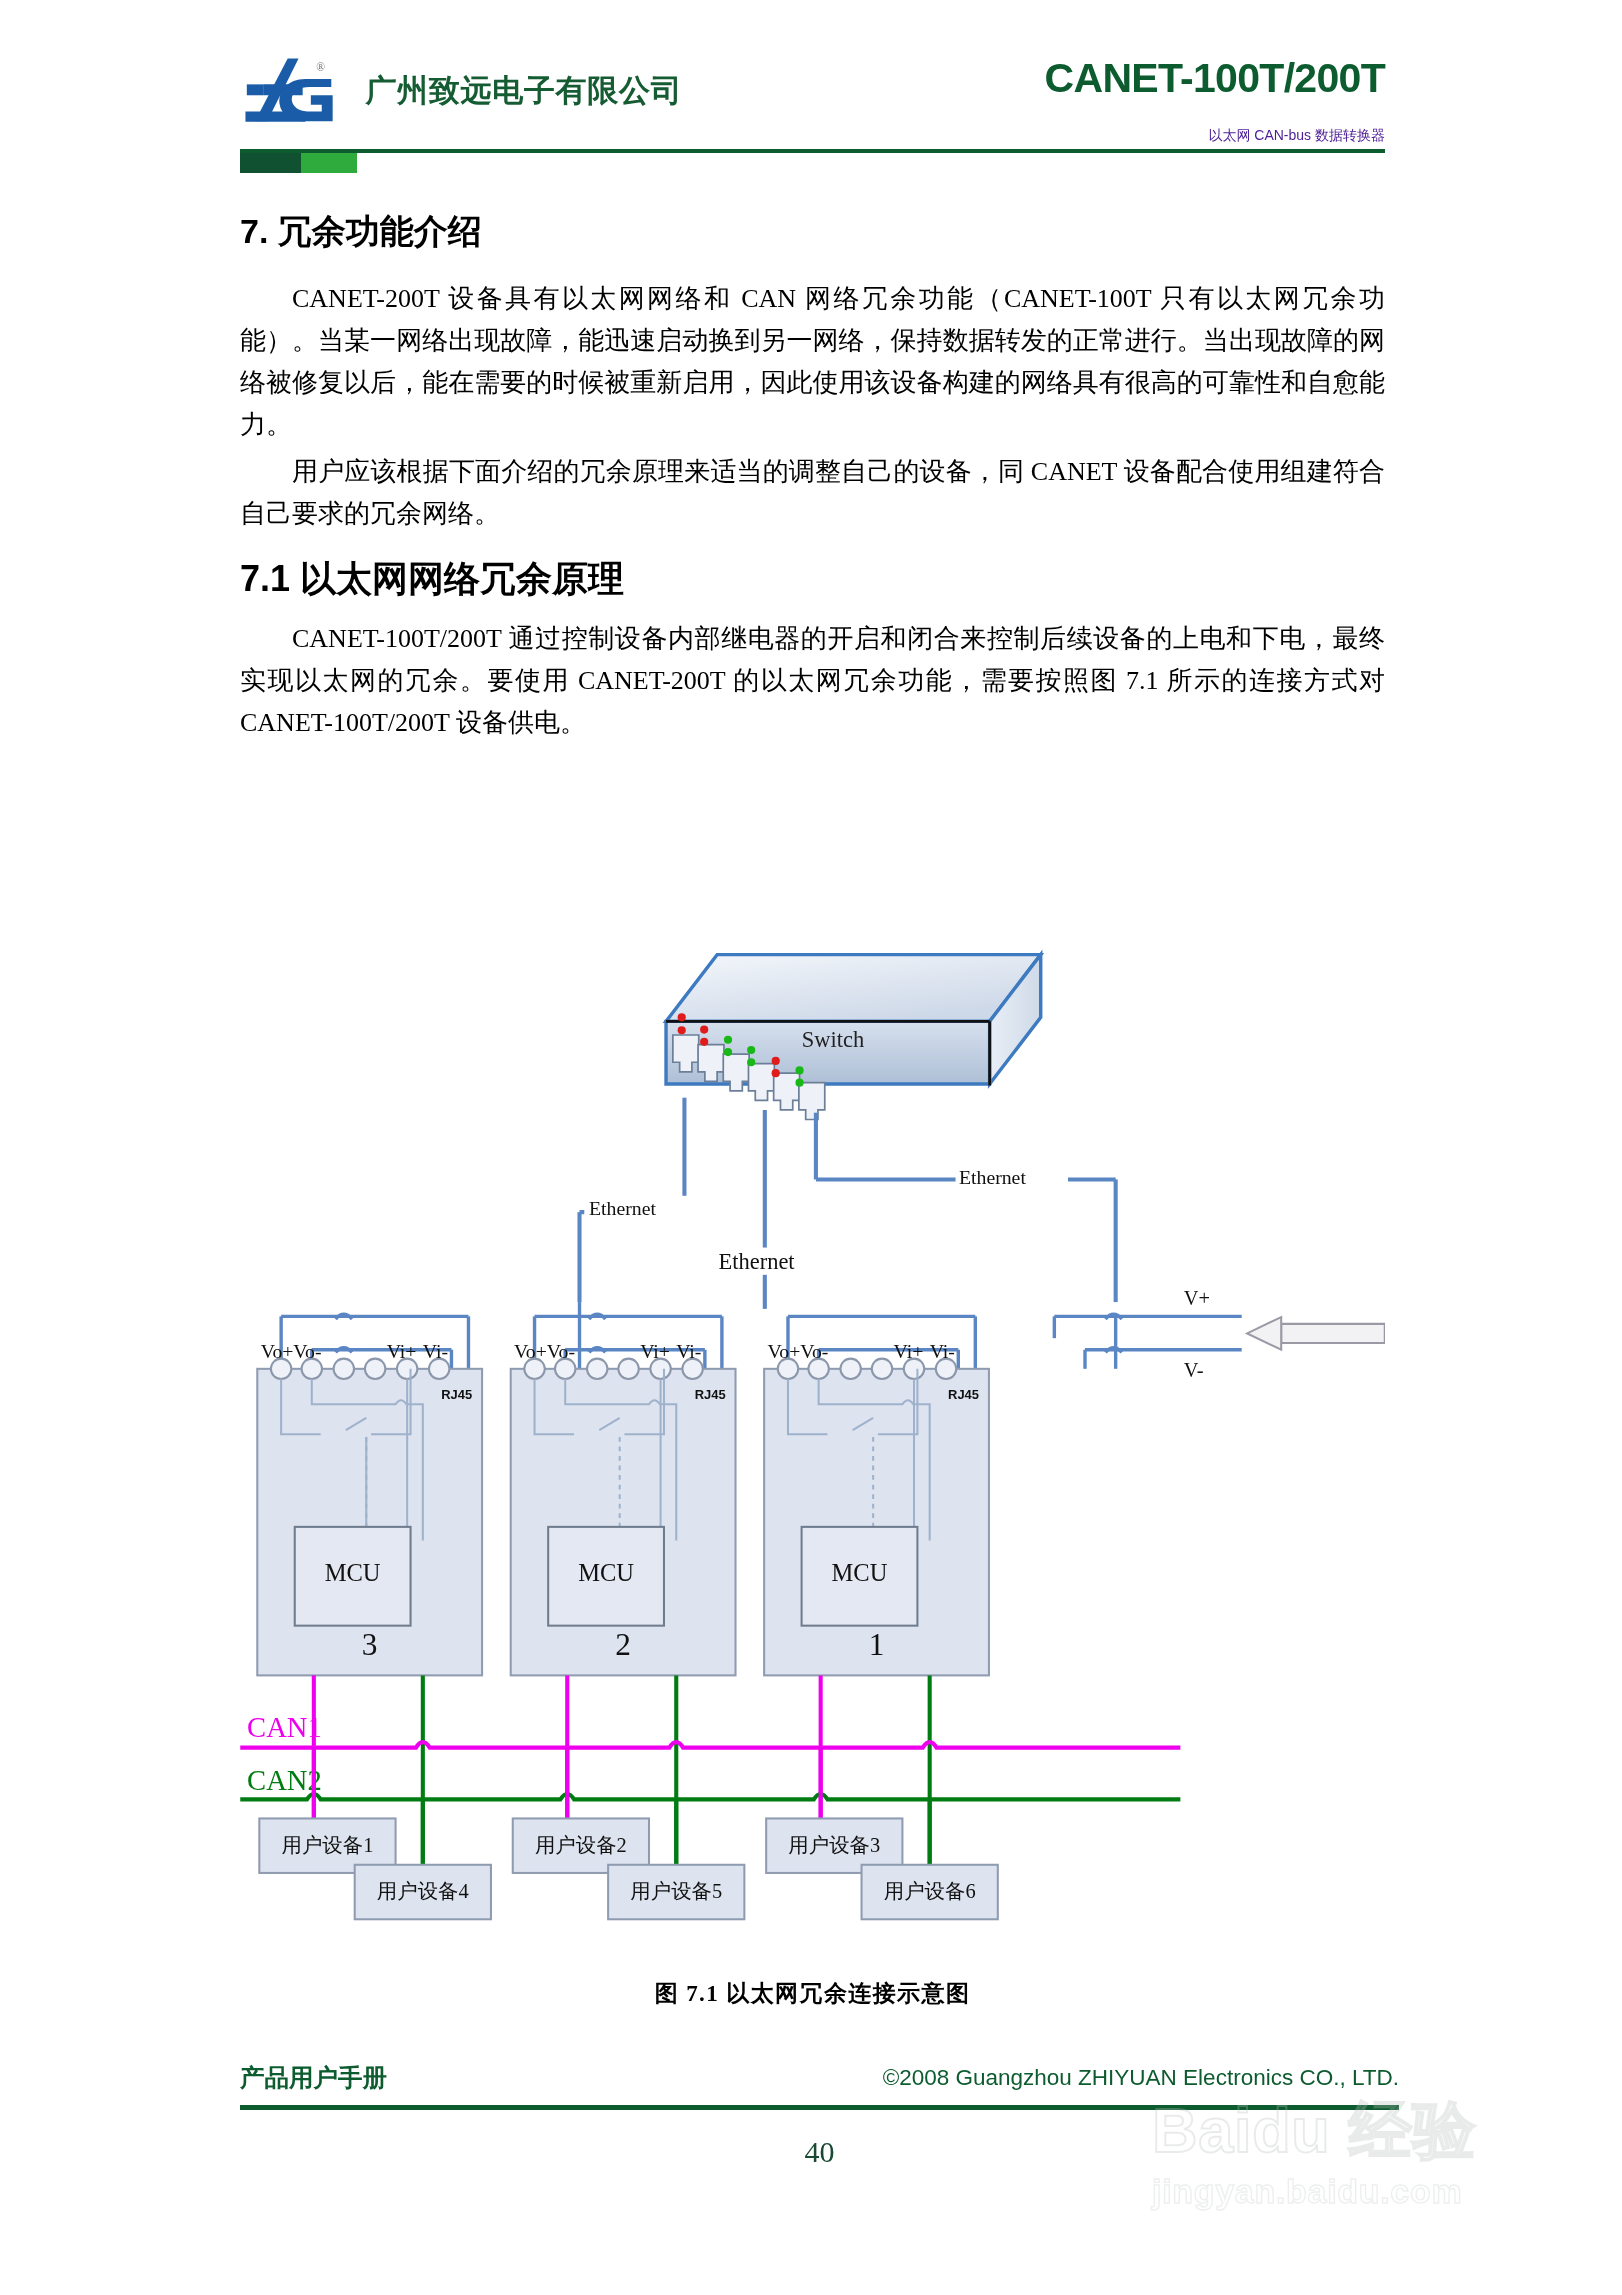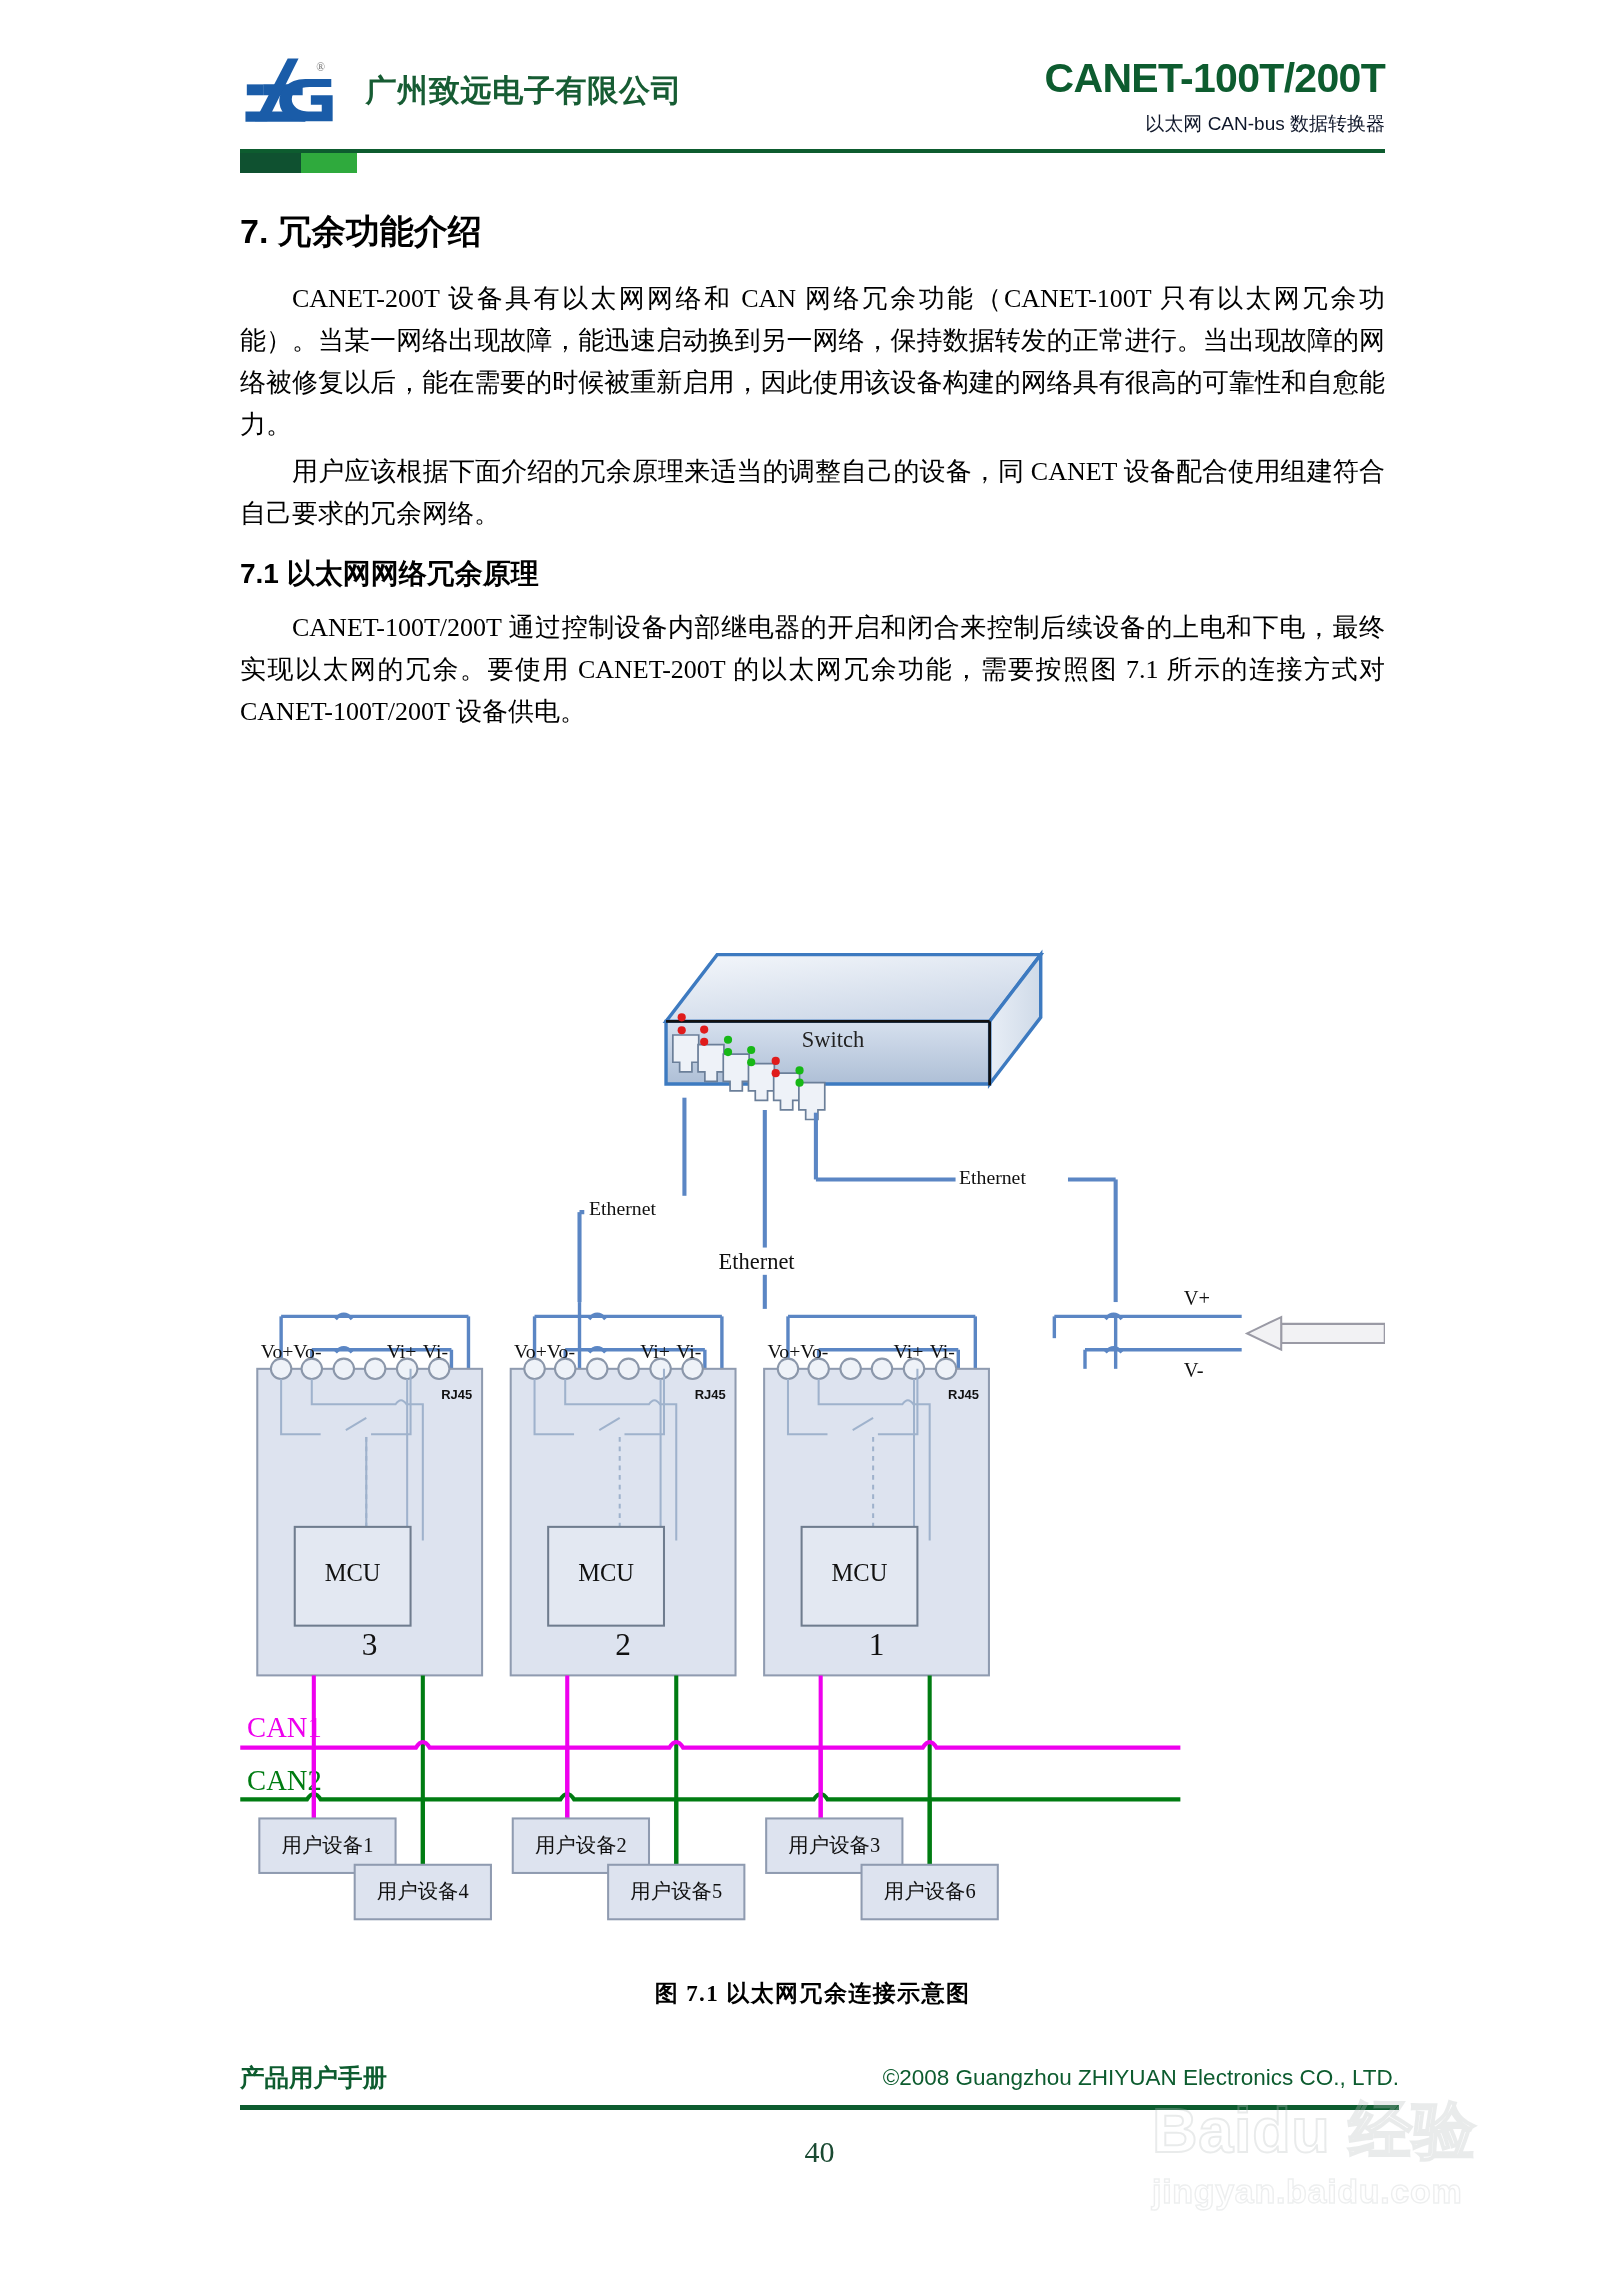--- a/index.html
+++ b/index.html
@@ -21,39 +21,39 @@
     white-space:nowrap;
   }
   .hdr-right{position:absolute;right:0;top:4.1px;text-align:right;}
   .product{
     font-family:"Liberation Sans", sans-serif;
     font-weight:bold;font-size:41px;color:#0d5c2f;letter-spacing:-0.7px;
     white-space:nowrap;line-height:1.05;
   }
   .subtitle{
     font-family:"Liberation Sans", sans-serif;
-    font-size:19px;color:#0f172a;white-space:nowrap;margin-top:11px;
+    font-size:14px;color:#4c1d95;white-space:nowrap;margin-top:27px;
   }
   .hdr-rule{
     position:absolute;left:240px;top:149px;width:1145px;height:4.1px;background:#0d5c2f;
   }
   .hdr-swatch{position:absolute;left:240px;top:153px;width:117px;height:20.4px;display:flex;}
   .hdr-swatch i{display:block;height:100%;}
   .sw-dark{width:52%;background:#0f5130;}
   .sw-light{width:48%;background:#2faa3d;}
 
   
   .content{position:absolute;left:240px;top:209px;width:1145px;}
   h1.sec{
     font-family:"Liberation Sans", sans-serif;
     font-size:34px;font-weight:bold;margin:0 0 23px 0;letter-spacing:0px;
   }
   h2.sub{
     font-family:"Liberation Sans", sans-serif;
-    font-size:28px;font-weight:bold;margin:20.4px 0 13.6px 0;
+    font-size:36px;font-weight:bold;margin:20.4px 0 13.6px 0;
   }
   p.para{
     font-family:"Liberation Serif", serif;
     font-size:26px;line-height:1.62;margin:0 0 4.1px 0;
     text-indent:52px;text-align:justify;
   }
 
   
   .figure{position:absolute;left:240px;top:941px;width:1145px;height:1063px;}
   .figure svg{display:block;}

